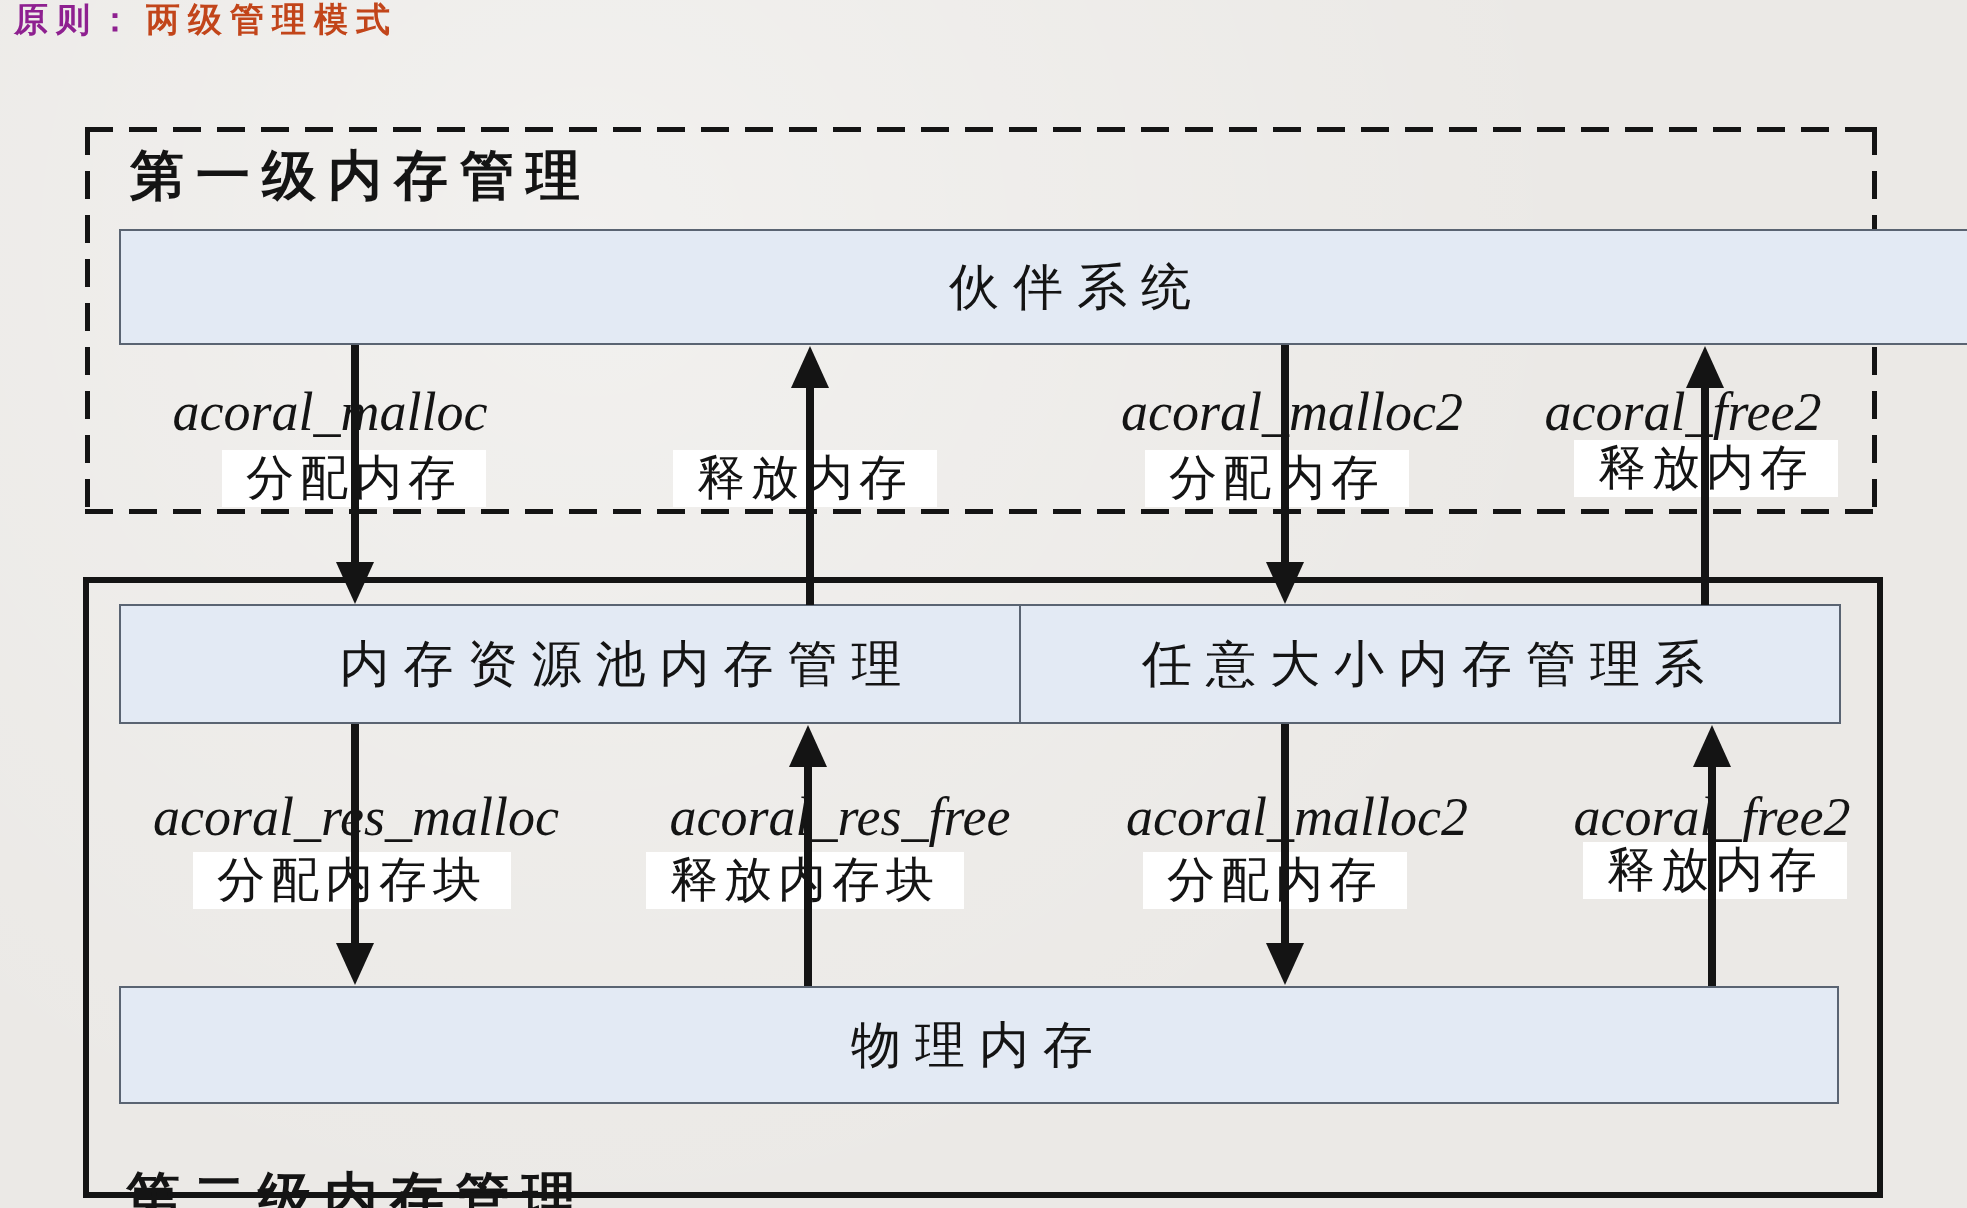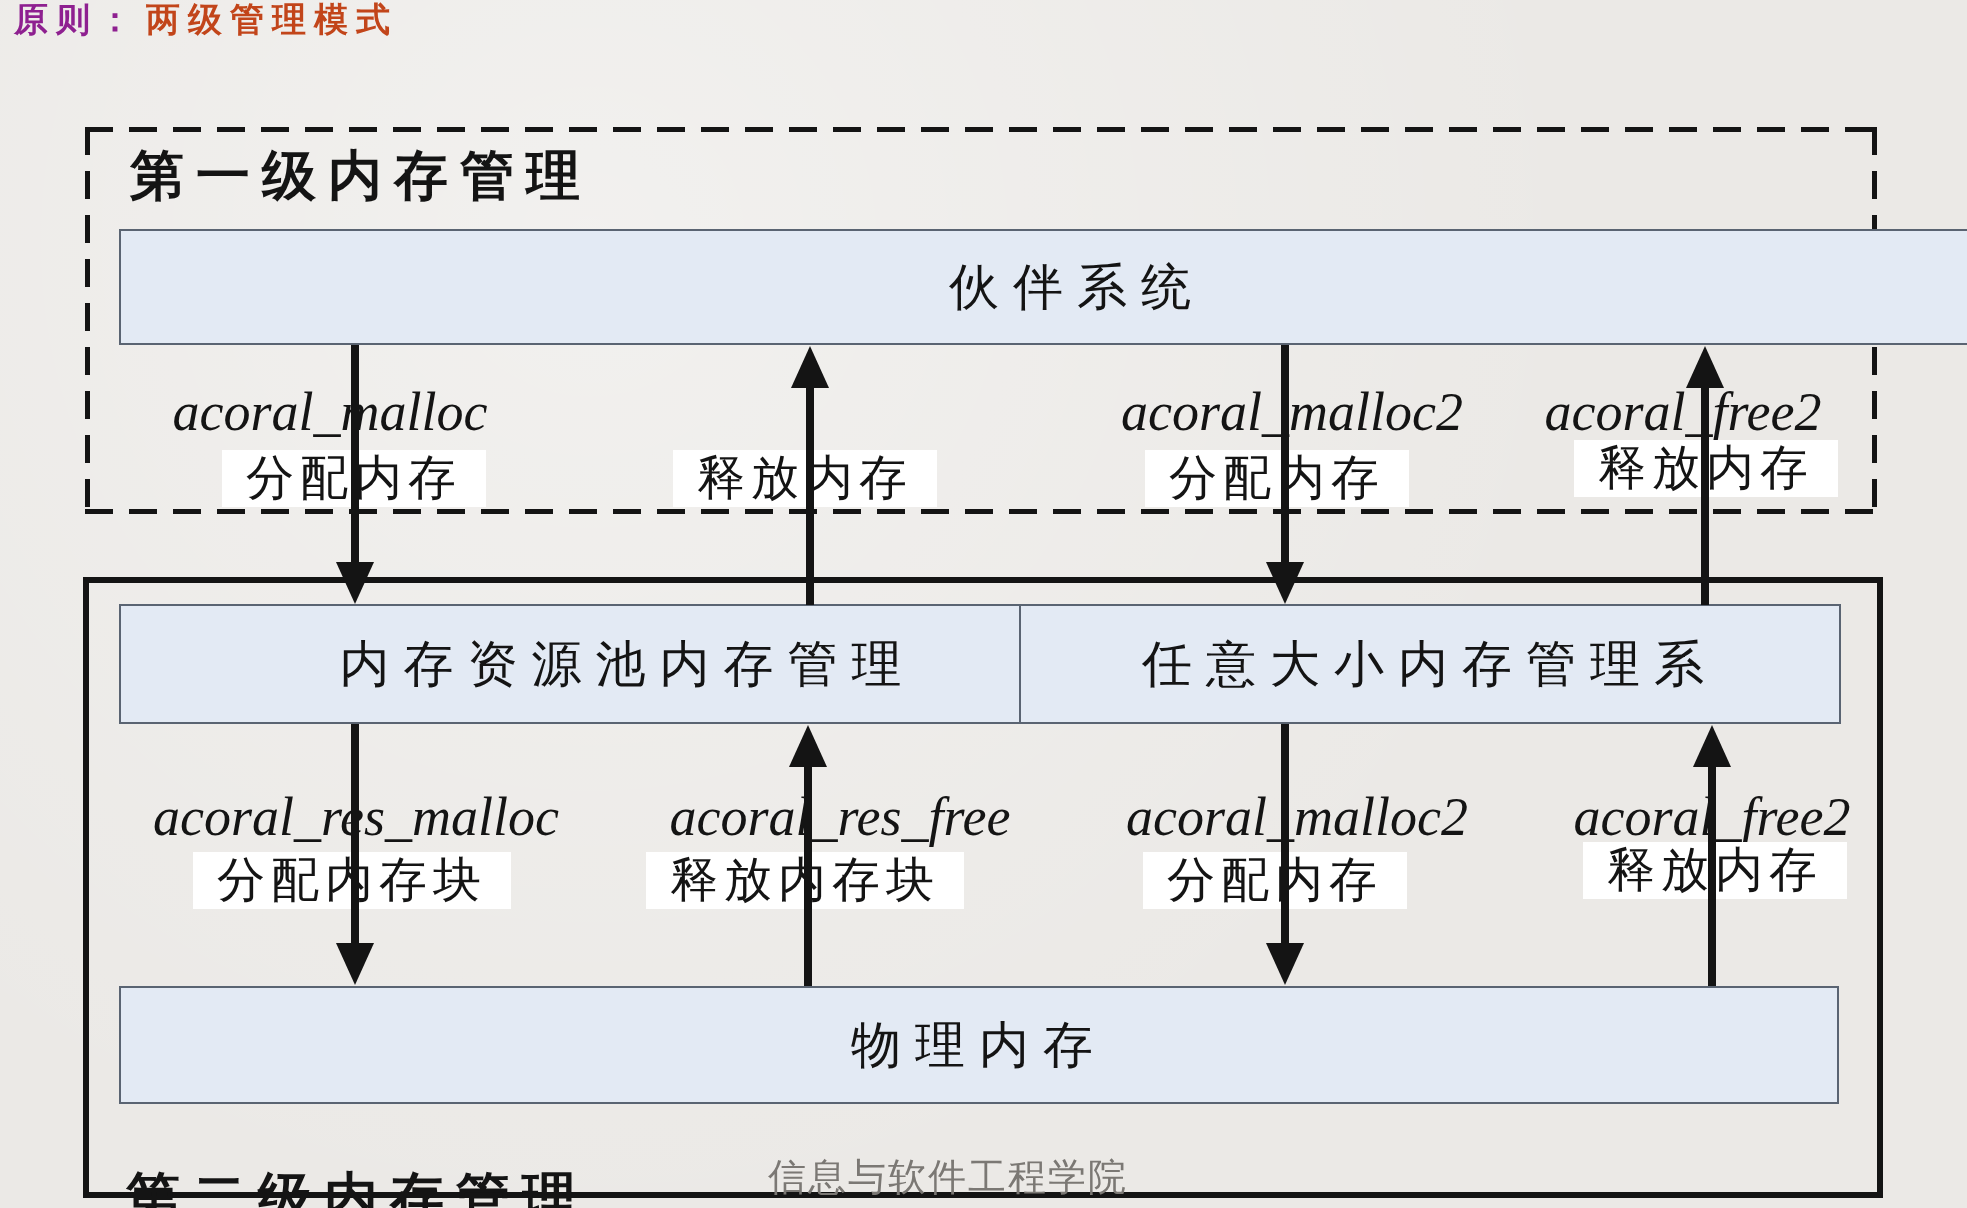--- a/index.html
+++ b/index.html
@@ -168,15 +168,14 @@
       <div class="head down"></div>
     </div>
   <div class="arrow a-l2-up2">
       <div class="head up"></div>
     </div>
 
   <div class="bluebox physical">
     <span>物理内存</span>
   </div>
 
-  <div class="watermark">信息与软件工程学院</div>
 
 </div>
 
 </body></html>

